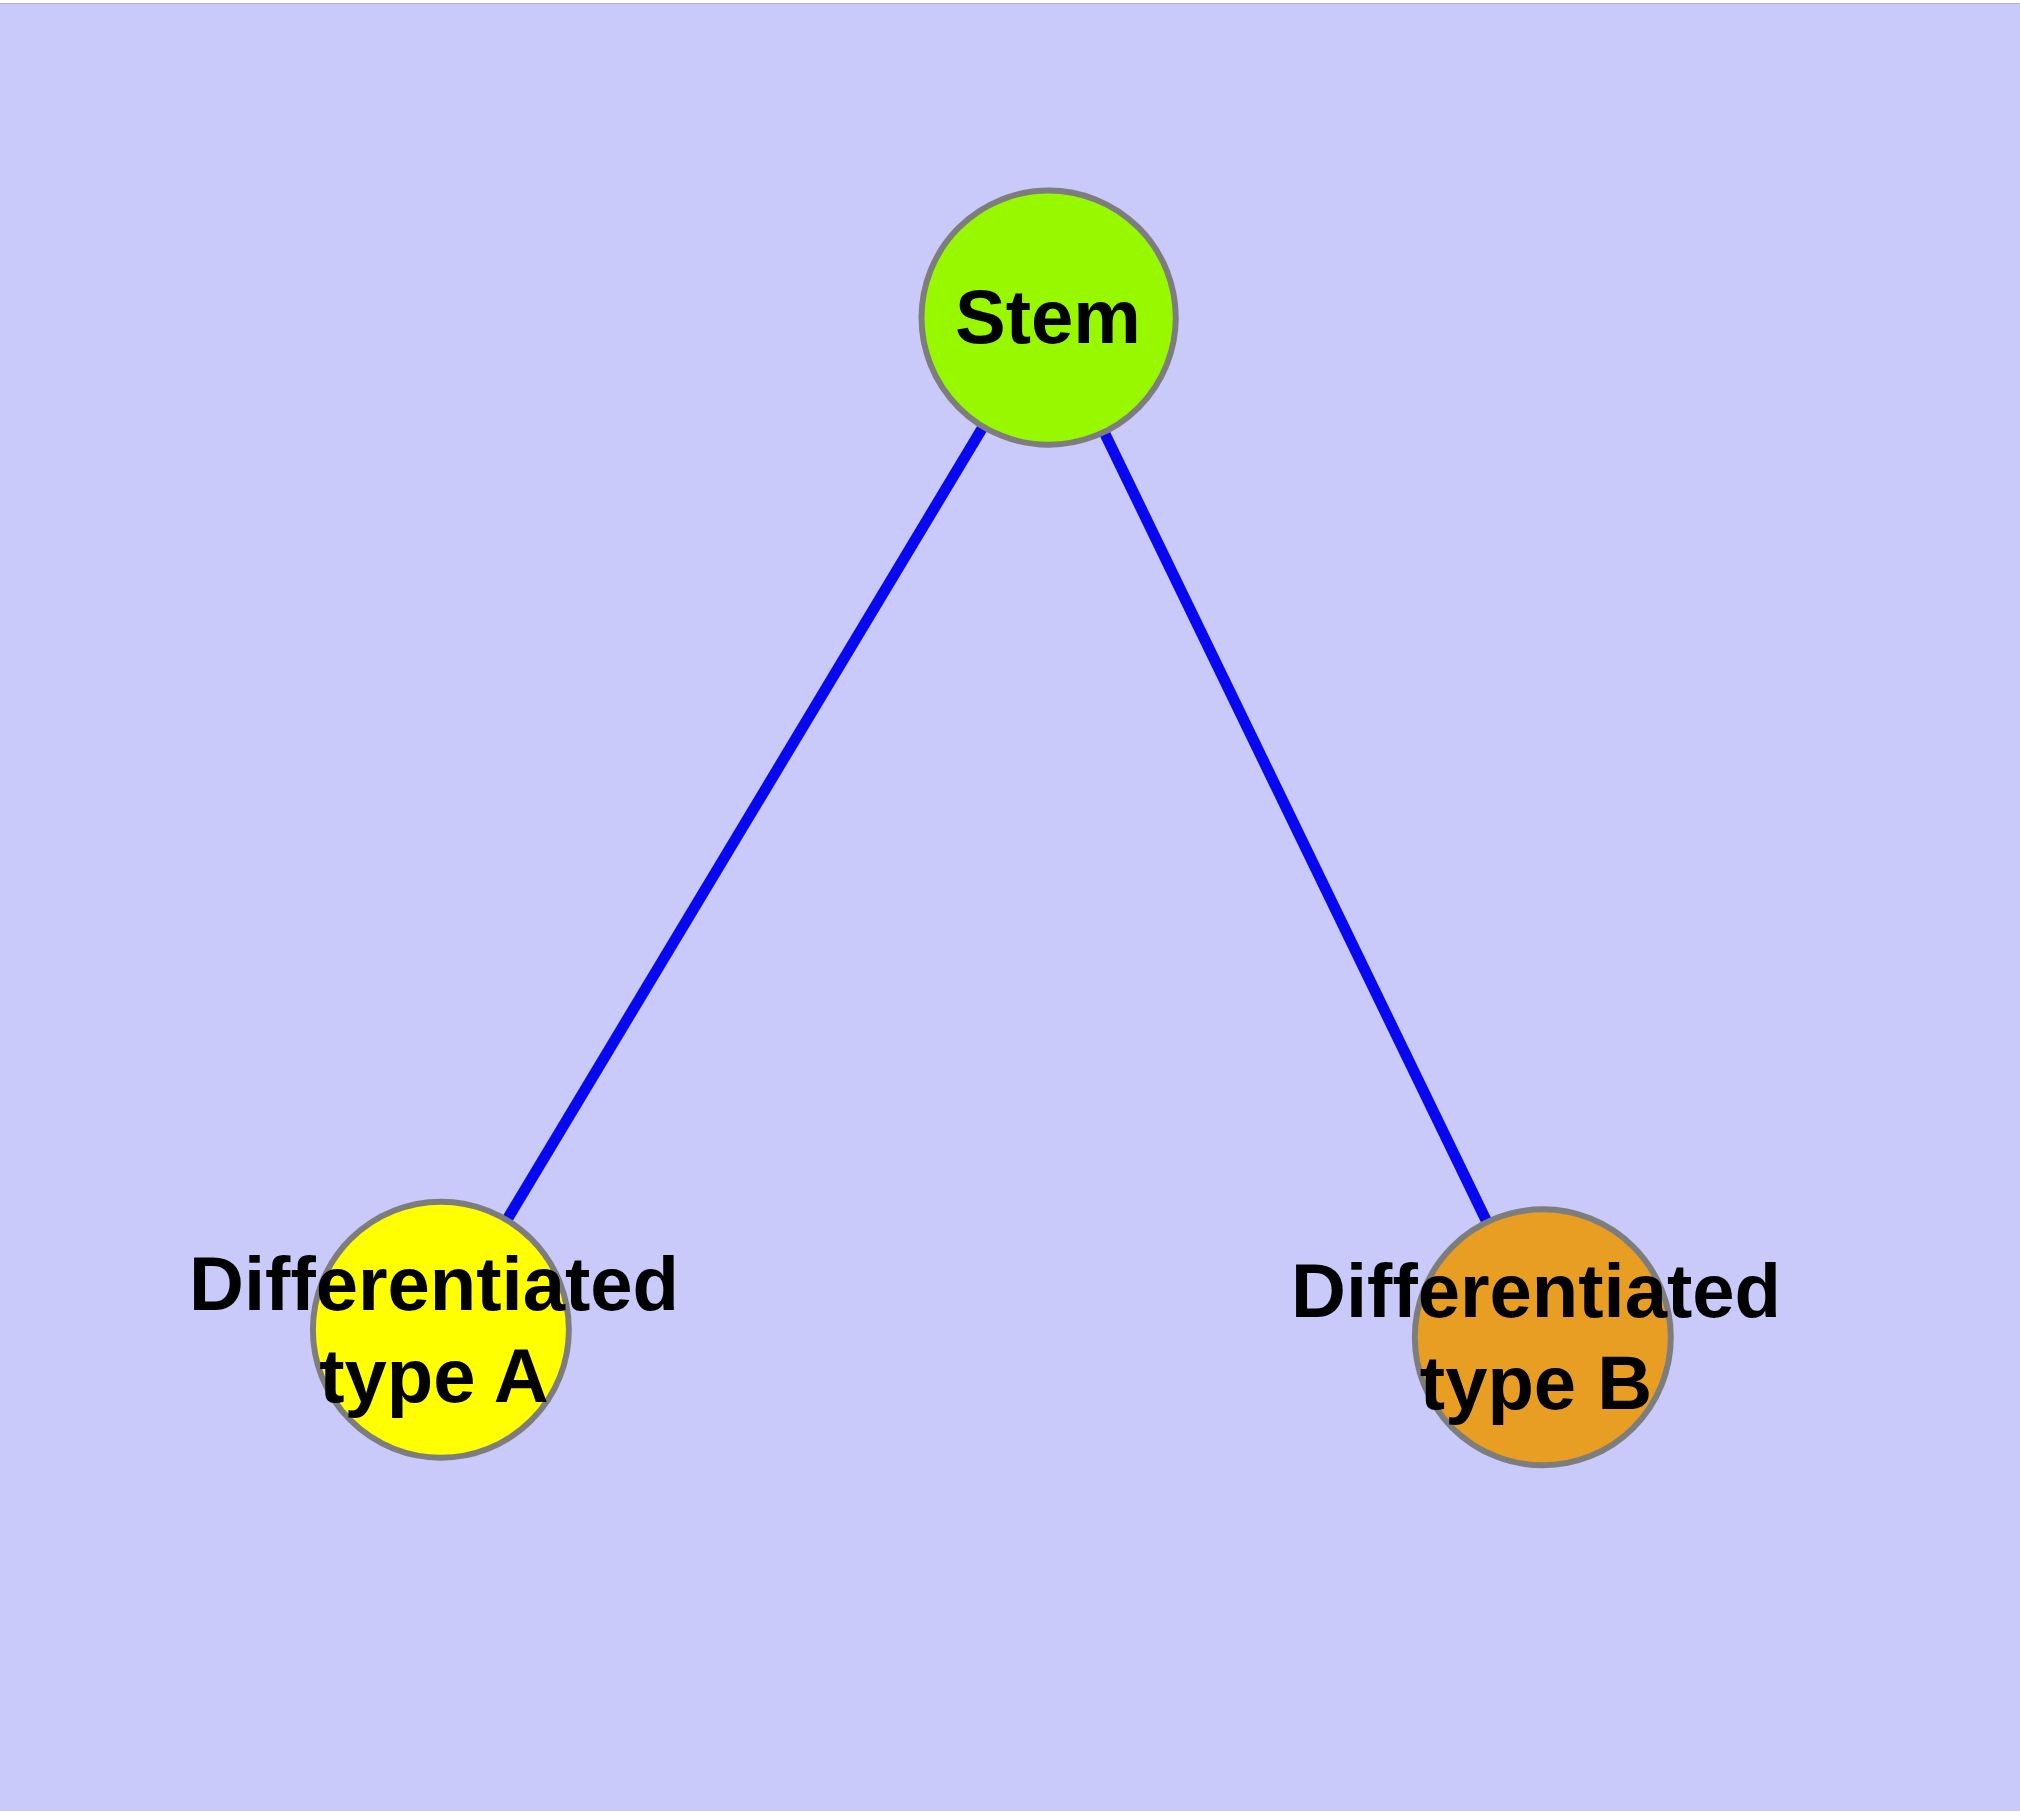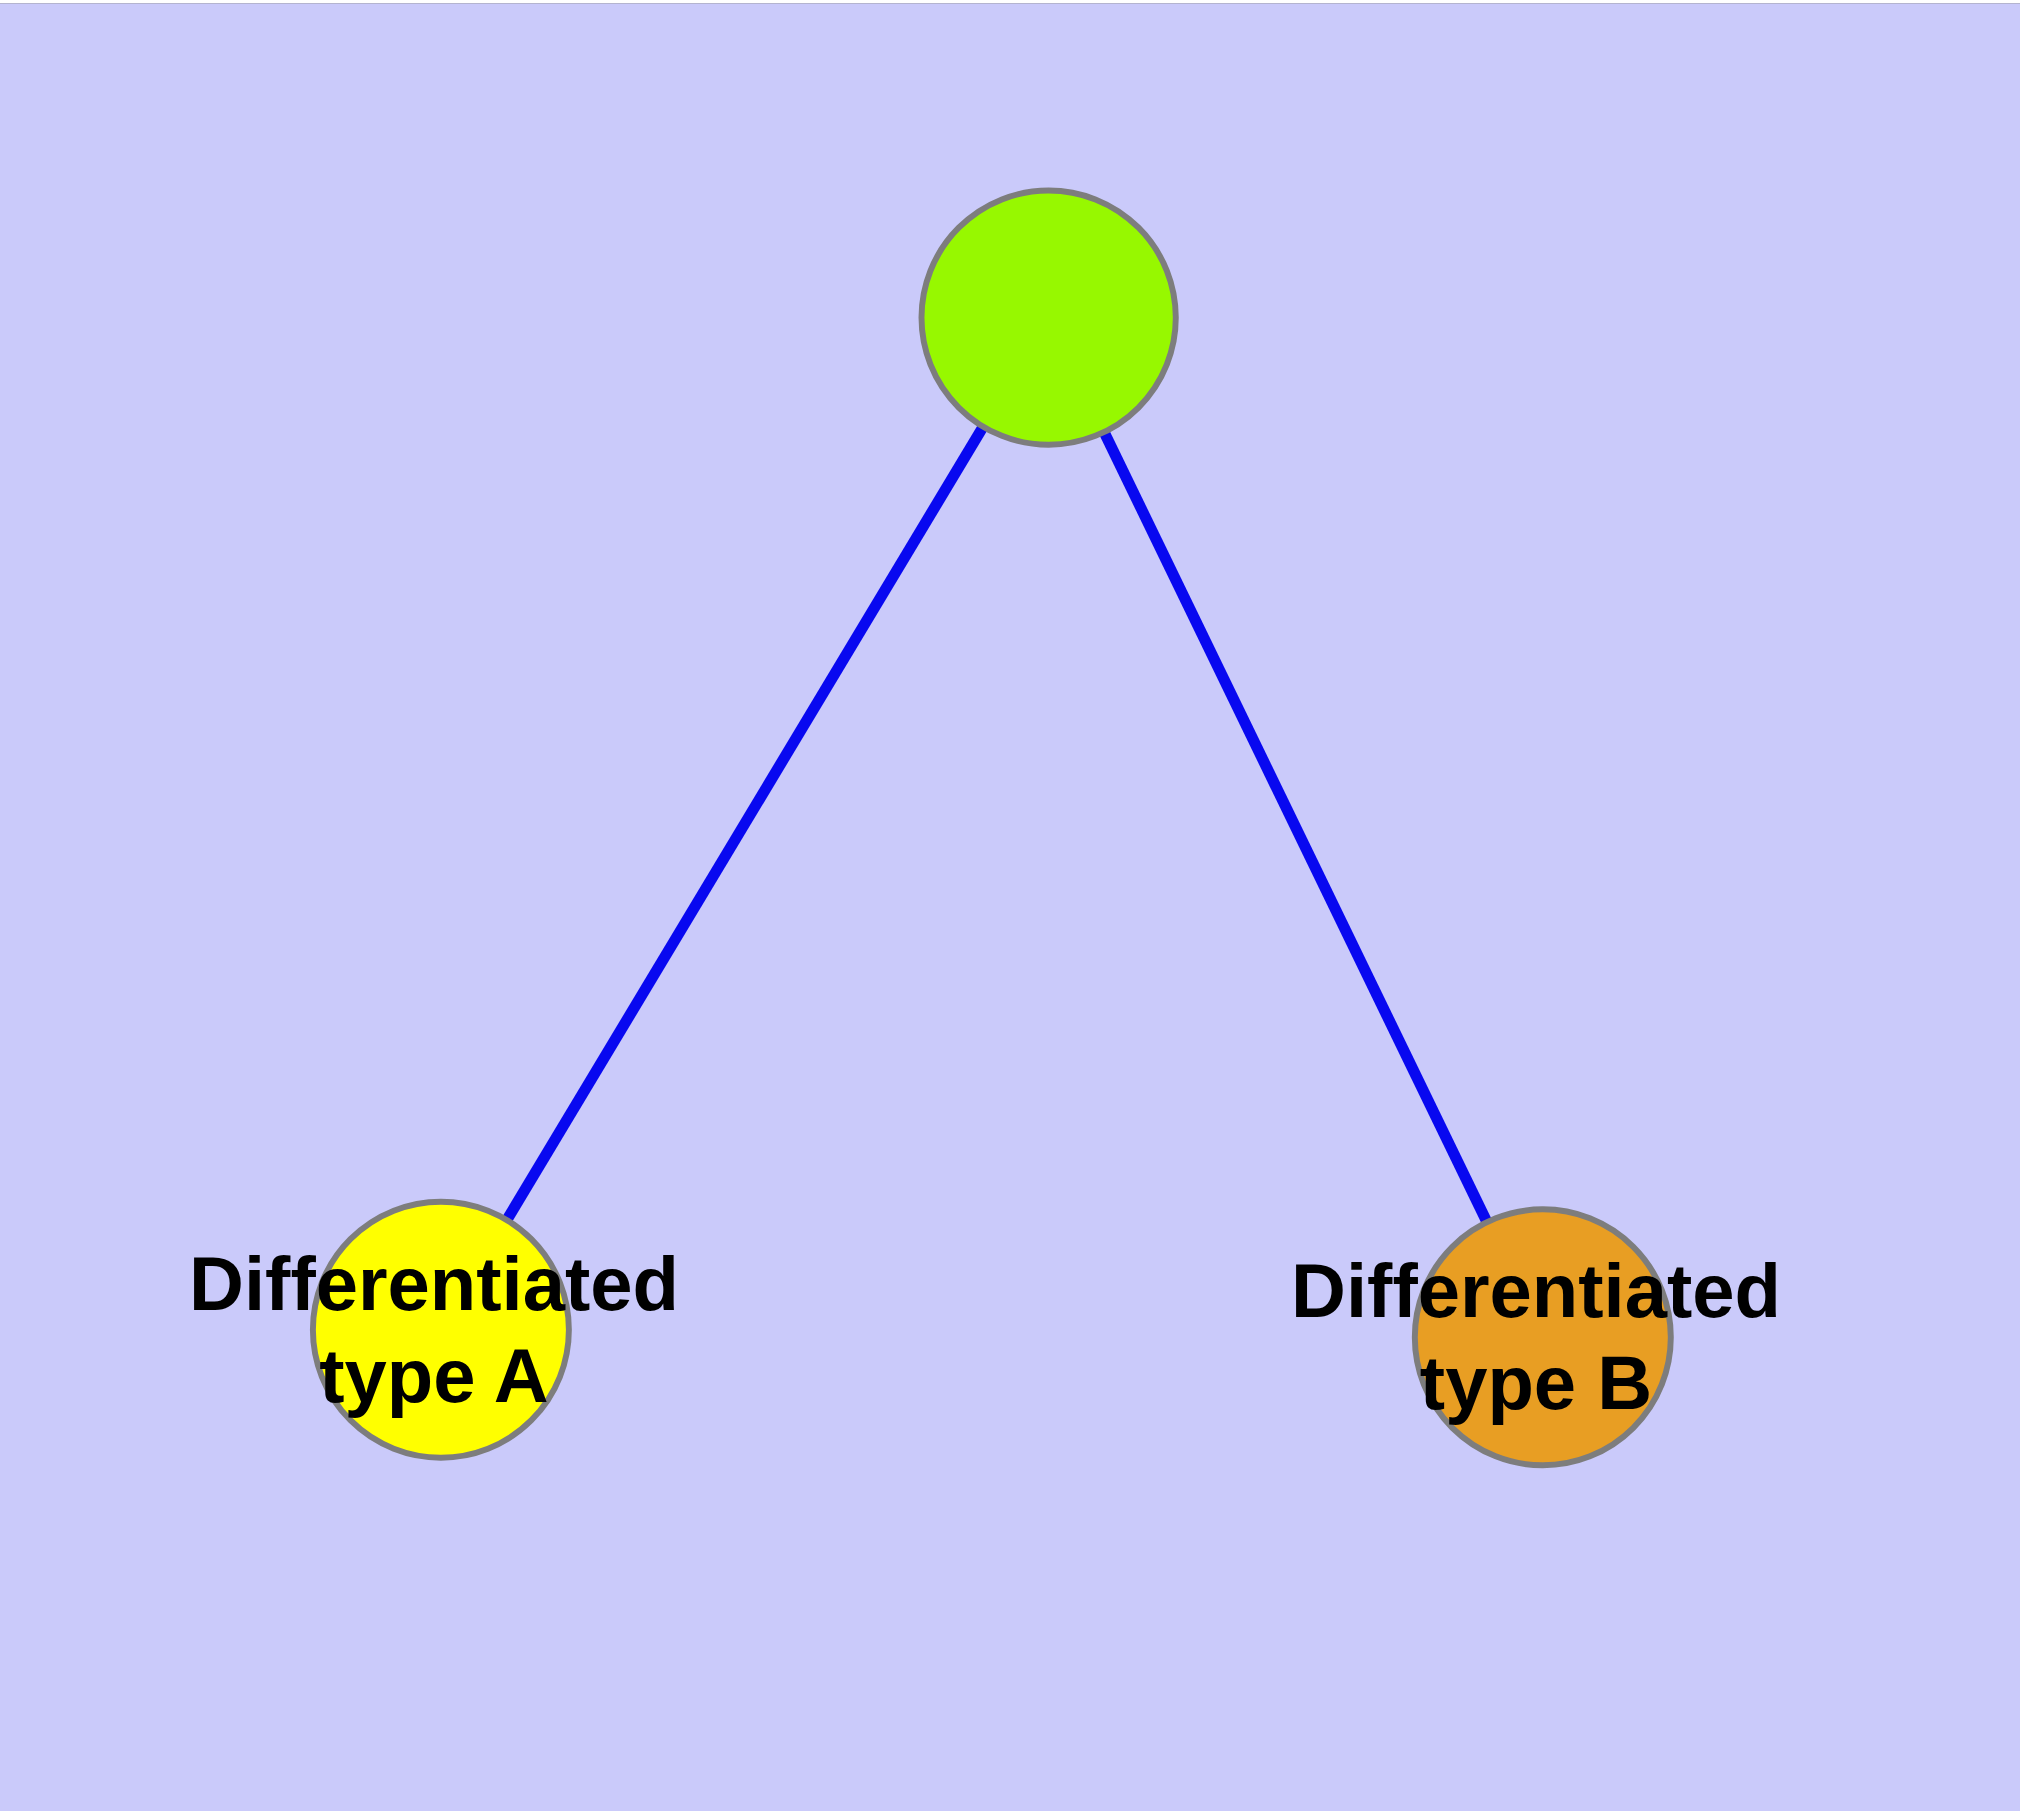--- a/index.html
+++ b/index.html
@@ -45,20 +45,21 @@
   <svg class="graph-svg" width="2021" height="1808" viewBox="0 0 2384 2133">
 
     <line x1="1237" y1="370" x2="520" y2="1564" stroke-width="13" stroke="#0808f0"></line>
     <line x1="1237" y1="370" x2="1820" y2="1573" stroke-width="13" stroke="#0808f0"></line>
 
     <circle cx="1237" cy="370" r="150" stroke="#7d7d7d" stroke-width="7" fill="#97f800"></circle>
     <circle cx="520" cy="1564" r="151" stroke="#7d7d7d" stroke-width="7" fill="#ffff00"></circle>
     <circle cx="1820" cy="1573" r="151" stroke="#7d7d7d" stroke-width="7" fill="#e89e23"></circle>
   </svg>
 
+  <div class="node-label" style="left:1048px; top:313px;">Stem</div>
 
   <div class="node-label" style="left:434px; top:1326px;">Differentiated
 type A</div>
 
   <div class="node-label" style="left:1536px; top:1333px;">Differentiated
 type B</div>
 
 </div>
 
 

